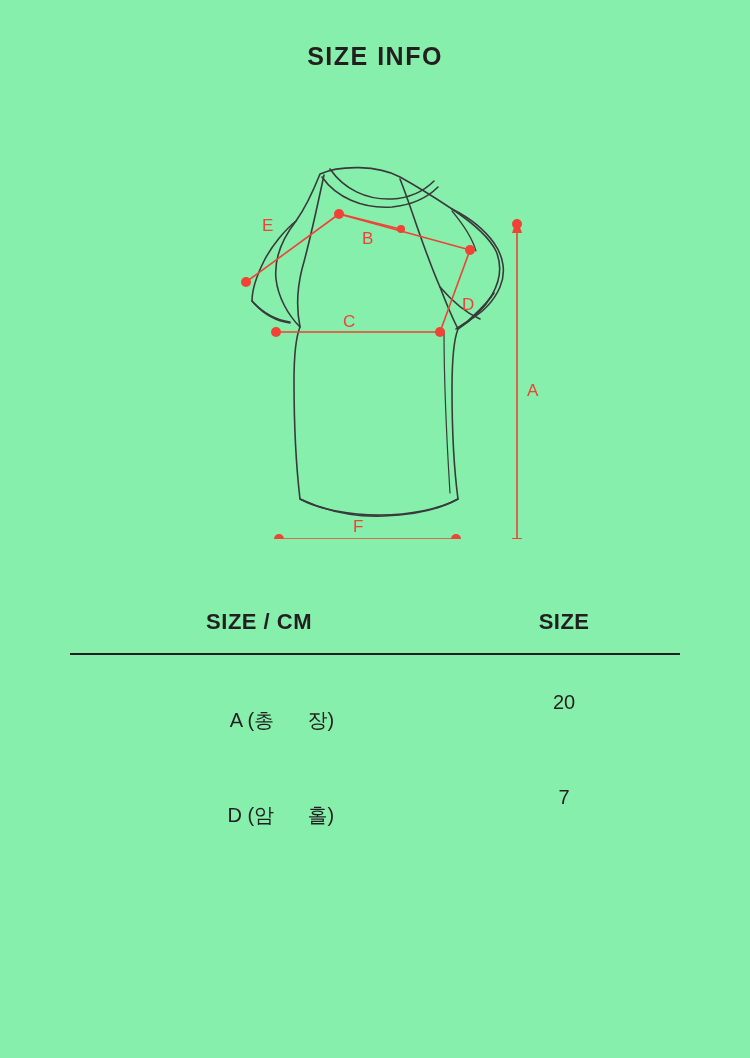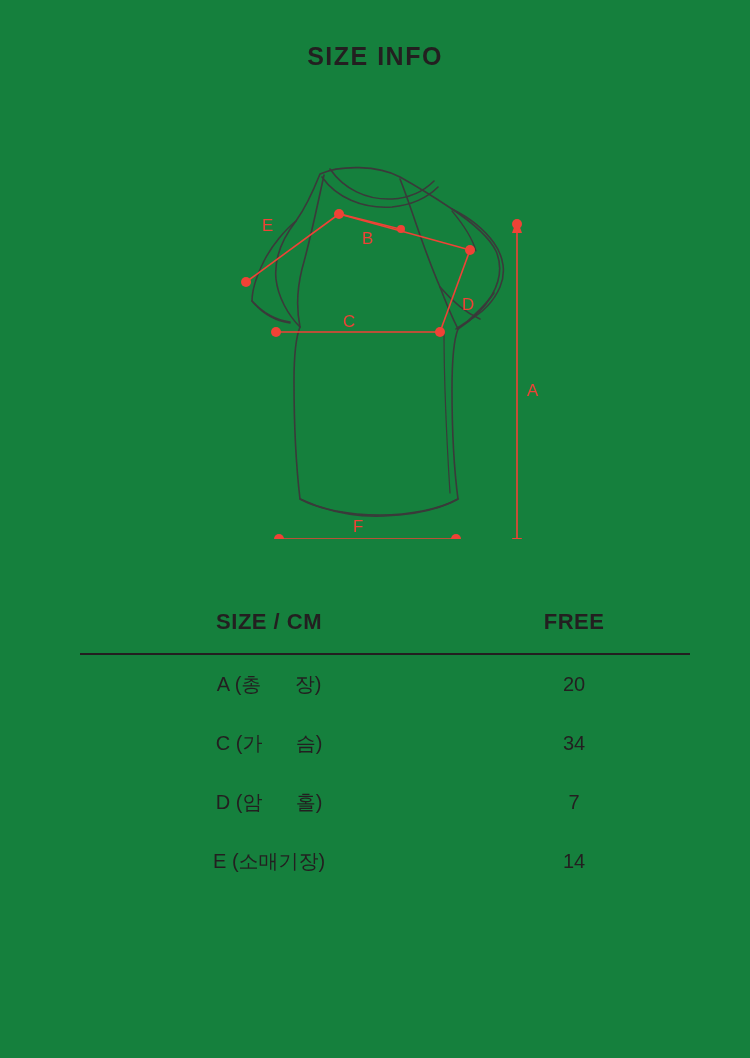--- a/index.html
+++ b/index.html
@@ -13,21 +13,21 @@
     position: relative;
     font-family: "Liberation Sans", sans-serif;
     color: #1a1a1a;
     overflow: hidden;
   }
 
   .page {
     width: 750px;
     height: 1058px;
     position: relative;
-    background: #15803d;
+    background: #86efac;
   }
 
   
   .title {
     text-align: center;
     font-size: 25px;
     font-weight: bold;
     letter-spacing: 1.5px;
     color: #231f20;
     padding-top: 44px;
@@ -43,21 +43,21 @@
   .diagram-wrap svg {
     display: block;
     position: absolute;
     left: 0;
     top: 0;
   }
 
   
   .table-wrap {
     position: absolute;
-    left: 80px;
+    left: 70px;
     top: 595px;
     width: 610px;
   }
   table.size-table {
     width: 100%;
     border-collapse: collapse;
   }
   table.size-table th {
     font-size: 22px;
     font-weight: bold;
@@ -81,23 +81,24 @@
     color: #231f20;
     text-align: center;
     padding: 16px 0;
     font-weight: normal;
   }
   table.size-table td.label-cell {
     letter-spacing: 0px;
   }
   table.size-table td .lbl {
     display: inline-block;
-    text-align: center;
+    text-align: right;
     width: 150px;
     white-space: pre;
+    margin-top: 36px;
   }
 </style>
 </head>
 <body>
 
 <div class="page">
 
   <div class="title">SIZE INFO</div>
 
   <div class="diagram-wrap">
@@ -197,37 +198,29 @@
         <text x="353" y="463">F</text>
       </g>
     </svg>
   </div>
 
   <div class="table-wrap">
     <table class="size-table">
       <thead>
         <tr>
           <th class="col-label">SIZE / CM</th>
-          <th class="col-value">FREE</th>
+          <th class="col-value">SIZE</th>
         </tr>
       </thead>
       <tbody>
         <tr>
           <td class="label-cell"><span class="lbl">A (총      장)</span></td>
           <td>20</td>
         </tr>
         <tr>
-          <td class="label-cell"><span class="lbl">C (가      슴)</span></td>
-          <td>34</td>
-        </tr>
-        <tr>
           <td class="label-cell"><span class="lbl">D (암      홀)</span></td>
           <td>7</td>
-        </tr>
-        <tr>
-          <td class="label-cell"><span class="lbl">E (소매기장)</span></td>
-          <td>14</td>
         </tr>
       </tbody>
     </table>
   </div>
 
 </div>
 
 </body></html>

